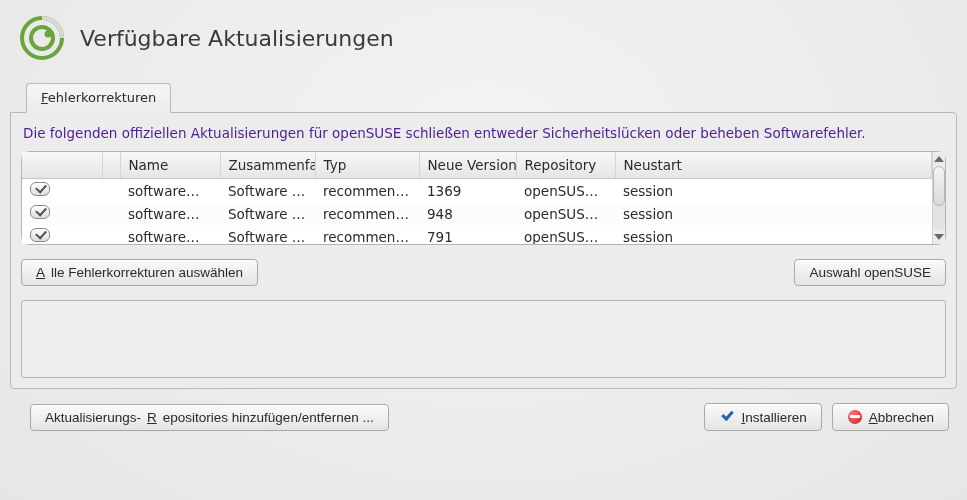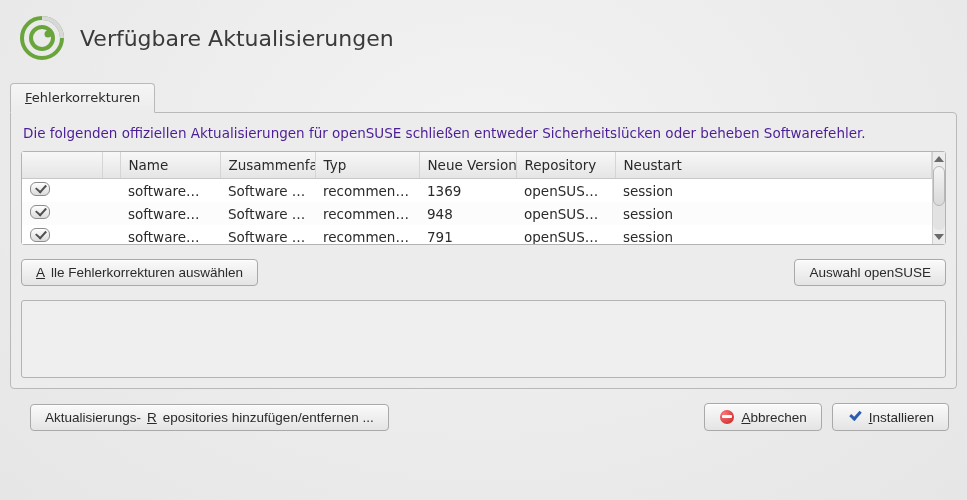--- a/index.html
+++ b/index.html
@@ -26,21 +26,21 @@
   }
 
   
   .tabs {
     margin: 0 10px;
     position: relative;
     height: 32px;
   }
   .tab {
     position: absolute;
-    left: 0;
+    left: 16px;
     bottom: -1px;
     padding: 6px 14px 7px 14px;
     background: linear-gradient(to bottom, #f5f5f5, #ececec);
     border: 1px solid #b9b9b9;
     border-bottom: 1px solid #ececec;
     border-top-left-radius: 4px;
     border-top-right-radius: 4px;
     font-size: 13px;
     z-index: 2;
   }
@@ -56,21 +56,21 @@
     position: relative;
     z-index: 1;
   }
 
   .intro { font-size: 13.5px; color: #4c1d95; margin-bottom: 10px; padding-left: 2px;}
 
   
   .list-wrap {
     display: flex;
     border: 1px solid #b3b3b3;
-    border-radius: 3px;
+    border-radius: 9px;
     background: #ffffff;
     height: 94px;
   }
   .list { flex: 1 1 auto; overflow: hidden; position: relative; }
   table { width: 100%; border-collapse: collapse; table-layout: fixed; }
   thead th {
     text-align: left;
     font-weight: normal;
     font-size: 13.5px;
     color: #2a2a2a;
@@ -302,21 +302,21 @@
 </div>
 
 <div class="footer">
   <button class="btn">
     <span>Aktualisierungs-</span>
       <span class="ul">R</span>
       <span>epositories hinzufügen/entfernen ...</span>
   </button>
   <div class="footer-right">
     <button class="btn">
+      <span class="ico-install"></span>
+      <span><span class="ul">I</span><span>nstallieren</span></span>
+    </button>
+    <button class="btn">
       <span class="ico-cancel"></span>
       <span><span class="ul">A</span><span>bbrechen</span></span>
     </button>
-    <button class="btn">
-      <span class="ico-install"></span>
-      <span><span class="ul">I</span><span>nstallieren</span></span>
-    </button>
   </div>
 </div>
 
 </body></html>

